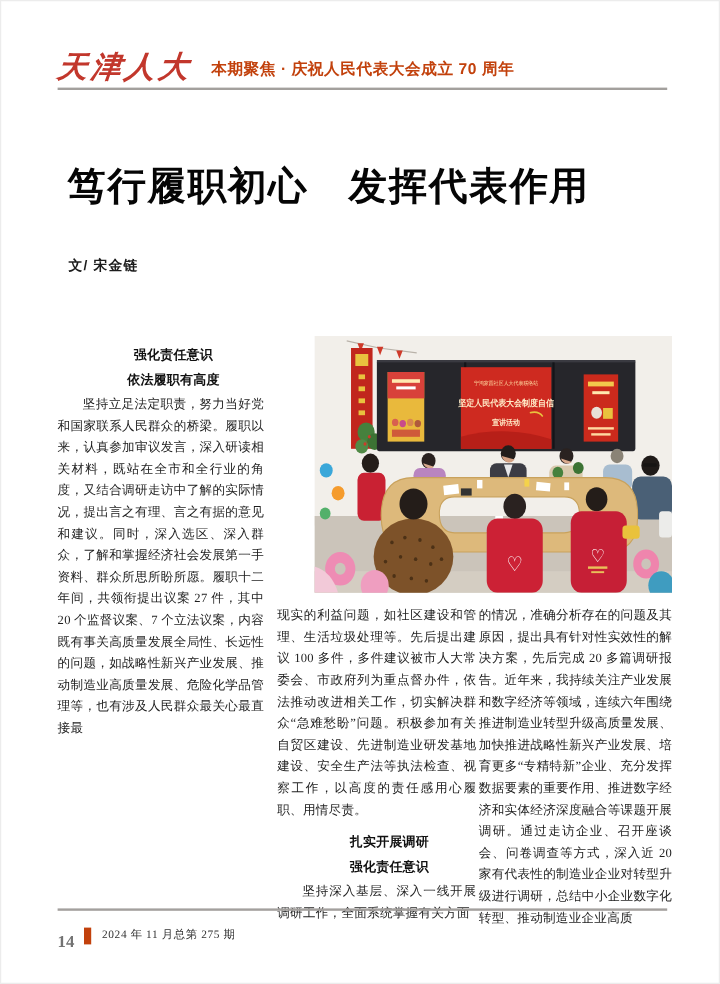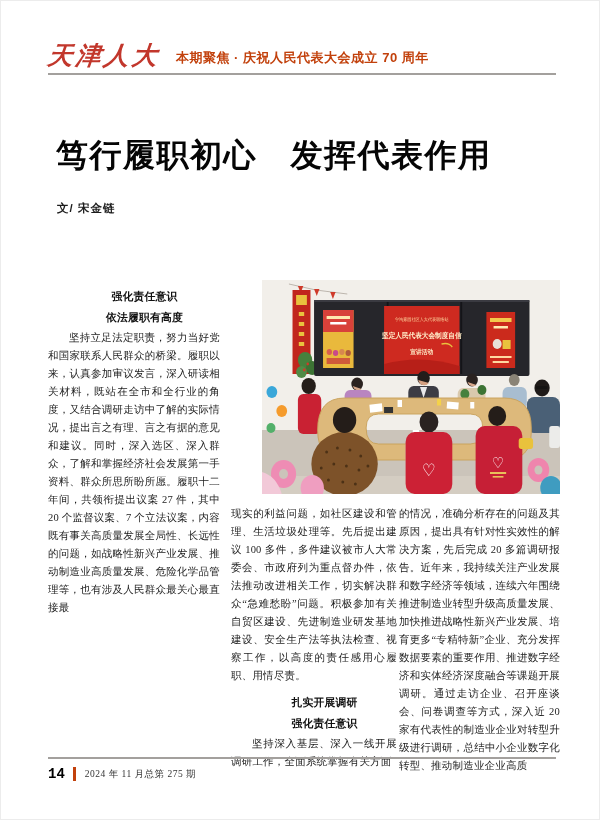--- a/index.html
+++ b/index.html
@@ -24,44 +24,44 @@
   .rule { position:absolute; left:48px; width:508px; height:2px; background:#a3a09d; }
   .rule-top { top:73px; }
   .rule-bottom { top:757px; }
   
   .title {
     position:absolute; left:56px; top:134px; width:500px;
     font-family:"Liberation Serif", serif; font-weight:bold;
     font-size:32px; letter-spacing:1.5px; color:#050505; white-space:nowrap;
   }
   .byline {
-    position:absolute; left:57px; top:201px;
+    position:absolute; left:57px; top:214px;
     font-family:"Liberation Sans", sans-serif; font-weight:bold;
     font-size:11.5px; color:#1c1c1c; letter-spacing:1px;text-align:center;
   }
   
   .col { position:absolute; font-size:10.5px; line-height:18px; color:#1d1d1d;
          text-align:justify; letter-spacing:0.2px; }
   .col1 { left:48px;  top:283px; width:172px; }
   .col2 { left:231px; top:505px; width:166px; }
   .col3 { left:399px; top:505px; width:161px; }
   .para-indent { text-indent:2em; }
   .subhead {
     font-family:"Liberation Sans", sans-serif; font-weight:bold;
     font-size:10.8px; line-height:19px; color:#111; margin-left:21px;
     margin-top:4px; margin-bottom:2px; text-align:center;
   }
   
   .photo { position:absolute; left:228px; top:280px; width:332px; height:214px;padding-left:34px; }
   .photo svg { display:block; width:100%; height:100%; }
   
   .footer { position:absolute; left:48px; top:766px; display:flex; align-items:center; }
-  .page-num { font-family:Liberation Mono, monospace; font-weight:bold; font-size:14px; color:#000000; }
+  .page-num { font-family:Liberation Serif, serif; font-weight:bold; font-size:14px; color:#737373;margin-top:12px; }
   .issue {
-    margin-left:8px; padding-left:9px; border-left:3px solid #c2410c;
+    margin-left:8px; padding-left:9px; border-left:6px solid #c2410c;
     font-family:"Liberation Serif", serif; font-size:9.5px; color:#333; letter-spacing:0.5px;
     line-height:14px;
   }
 </style>
 </head>
 <body>
 
 <div class="page">
 
   <div class="masthead">

